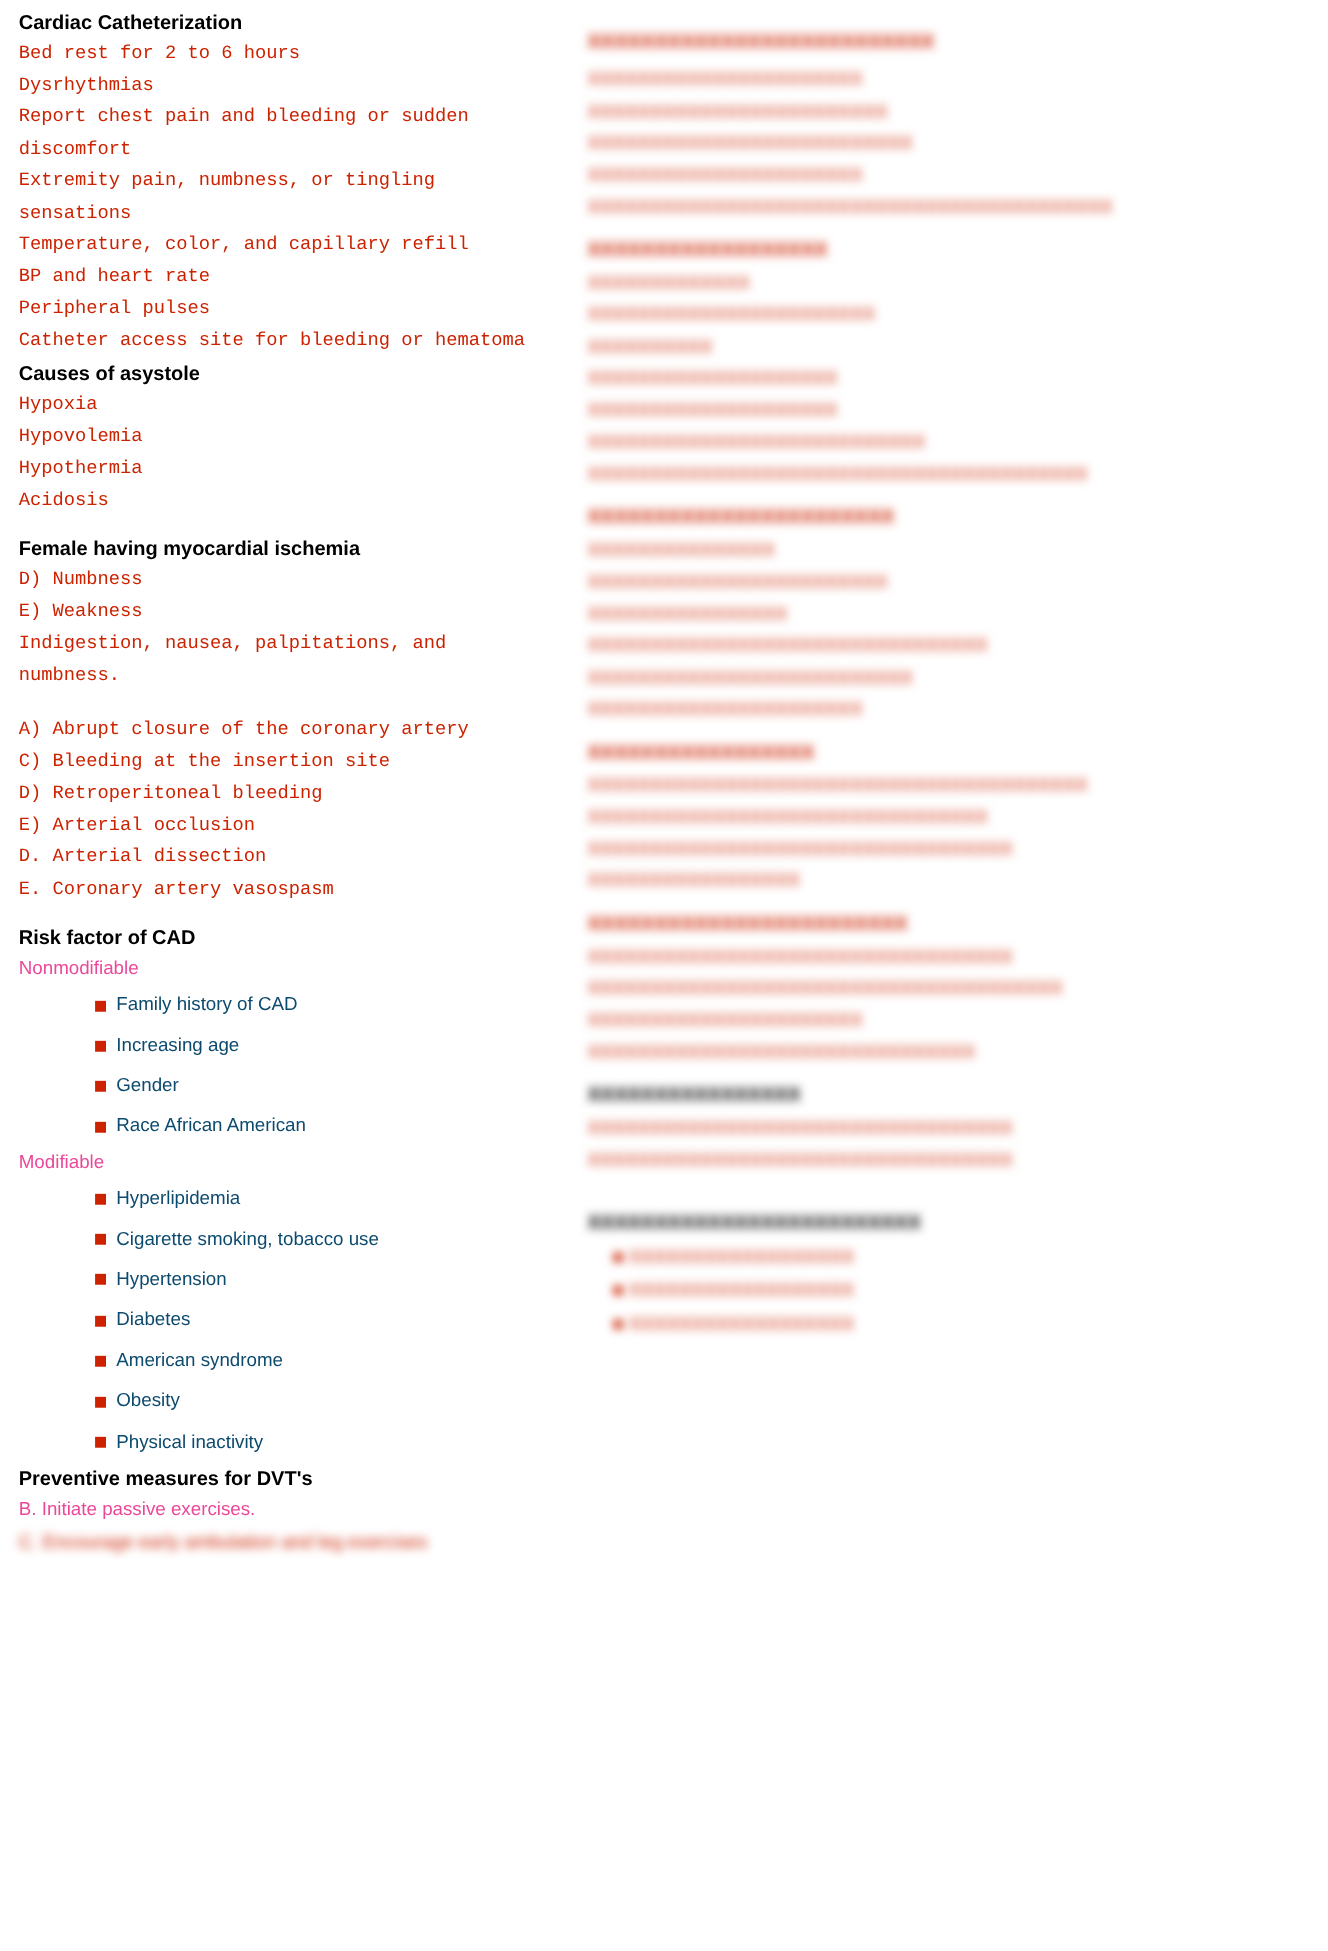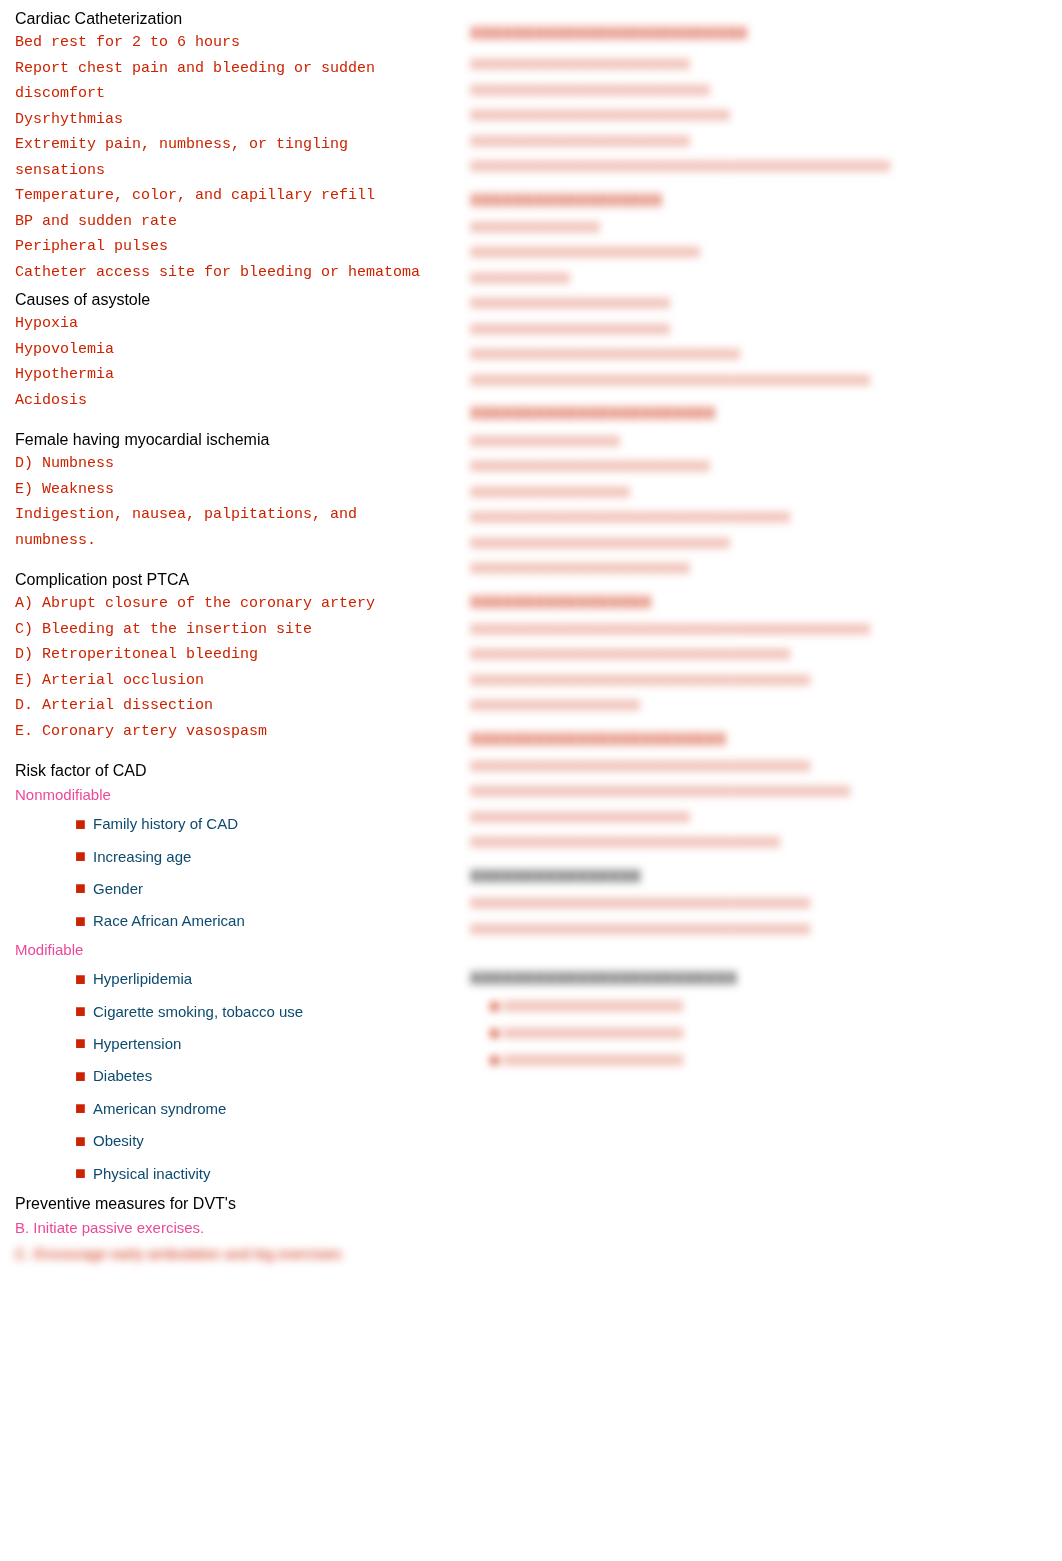--- a/index.html
+++ b/index.html
@@ -16,21 +16,21 @@
       padding: 10px 15px;
       color: #000;
     }
     .red {
       color: #0c4a6e;
     }
     .section {
       margin-bottom: 6px;
     }
     .title {
-      font-weight: normal;
+      font-weight: bold;
       font-size: 16px;
       color: #000;
       margin-bottom: 2px;
     }
     .item {
       display: block;
       color: #cc2200;
       line-height: 1.7;
       font-family: Liberation Mono, monospace;
     }
@@ -72,25 +72,25 @@
 </head>
 <body>
 
 <div class="page-layout">
 
   <div class="main-col">
 
     <div class="section">
       <div class="title">Cardiac Catheterization</div>
       <span class="item">Bed rest for 2 to 6 hours</span>
+      <span class="item">Dysrhythmias</span>
       <span class="item">Report chest pain and bleeding or sudden discomfort</span>
-      <span class="item">Dysrhythmias</span>
       <span class="item">Extremity pain, numbness, or tingling sensations</span>
       <span class="item">Temperature, color, and capillary refill</span>
-      <span class="item">BP and sudden rate</span>
+      <span class="item">BP and heart rate</span>
       <span class="item">Peripheral pulses</span>
       <span class="item">Catheter access site for bleeding or hematoma</span>
     </div>
 
     <div class="section">
       <div class="title">Causes of asystole</div>
       <span class="item">Hypoxia</span>
       <span class="item">Hypovolemia</span>
       <span class="item">Hypothermia</span>
       <span class="item">Acidosis</span>
@@ -101,21 +101,20 @@
     <div class="section">
       <div class="title">Female having myocardial ischemia</div>
       <span class="item">D) Numbness</span>
       <span class="item">E) Weakness</span>
       <span class="item">Indigestion, nausea, palpitations, and numbness.</span>
     </div>
 
     <div class="spacer"></div>
 
     <div class="section">
-      <div class="title">Complication post PTCA</div>
       <span class="item">A) Abrupt closure of the coronary artery</span>
       <span class="item">C) Bleeding at the insertion site</span>
       <span class="item">D) Retroperitoneal bleeding</span>
       <span class="item">E) Arterial occlusion</span>
       <span class="item">D. Arterial dissection</span>
       <span class="item">E. Coronary artery vasospasm</span>
     </div>
 
     <div class="spacer"></div>
 

